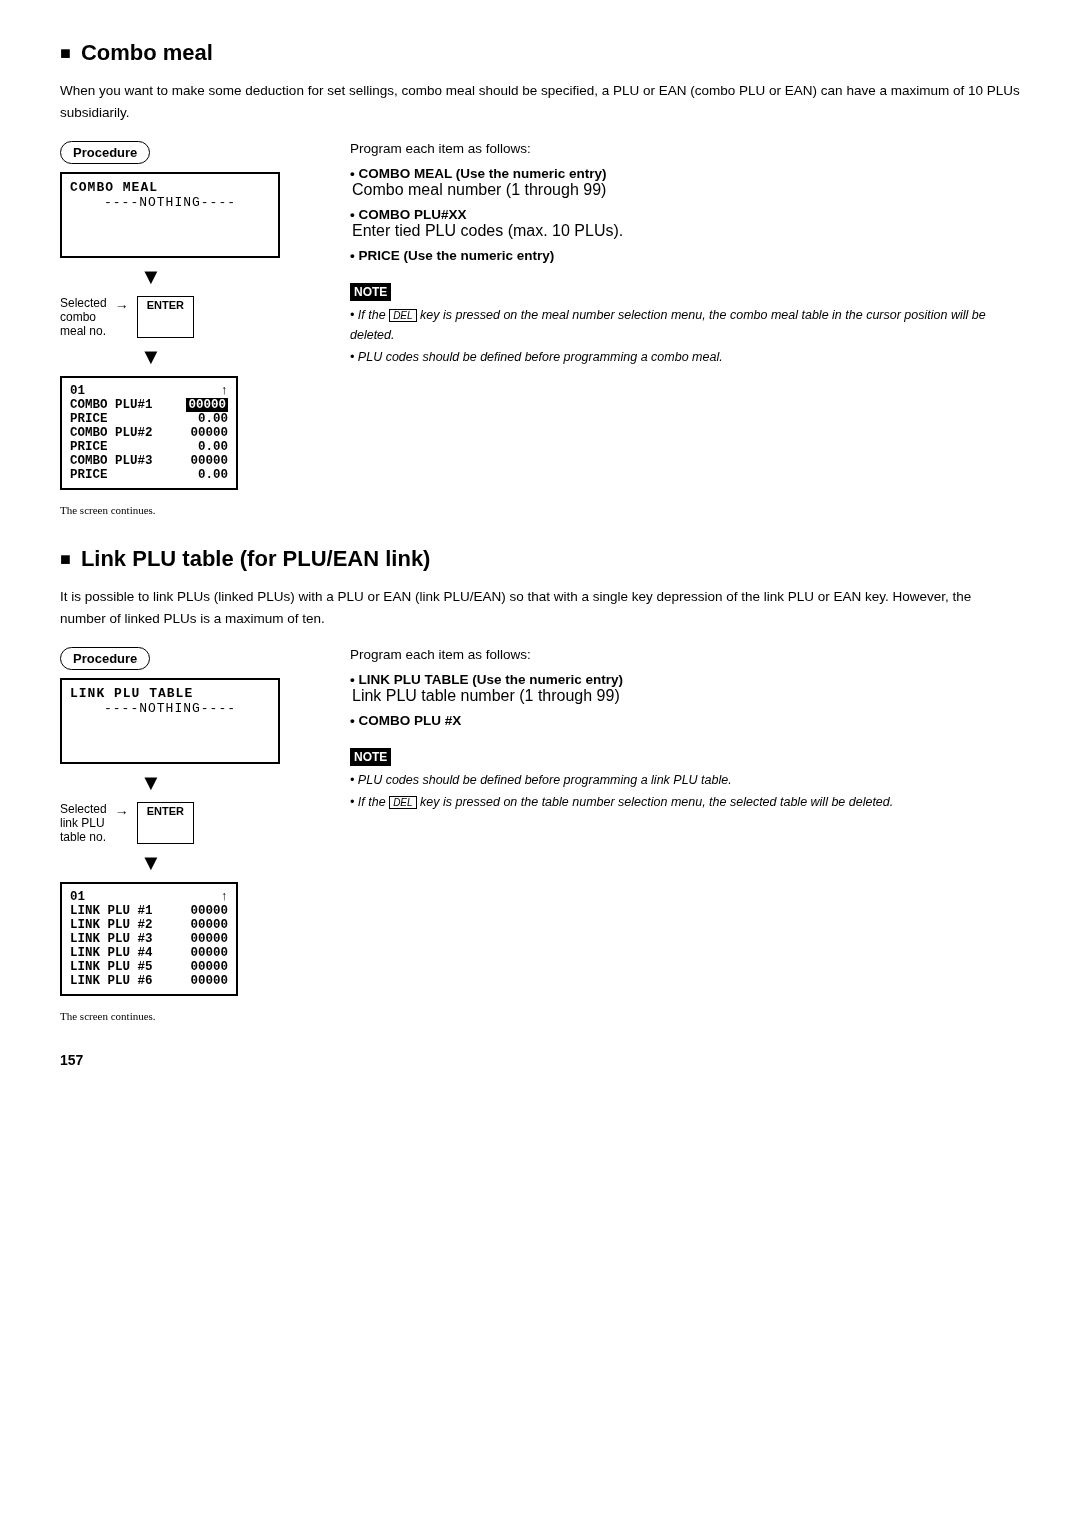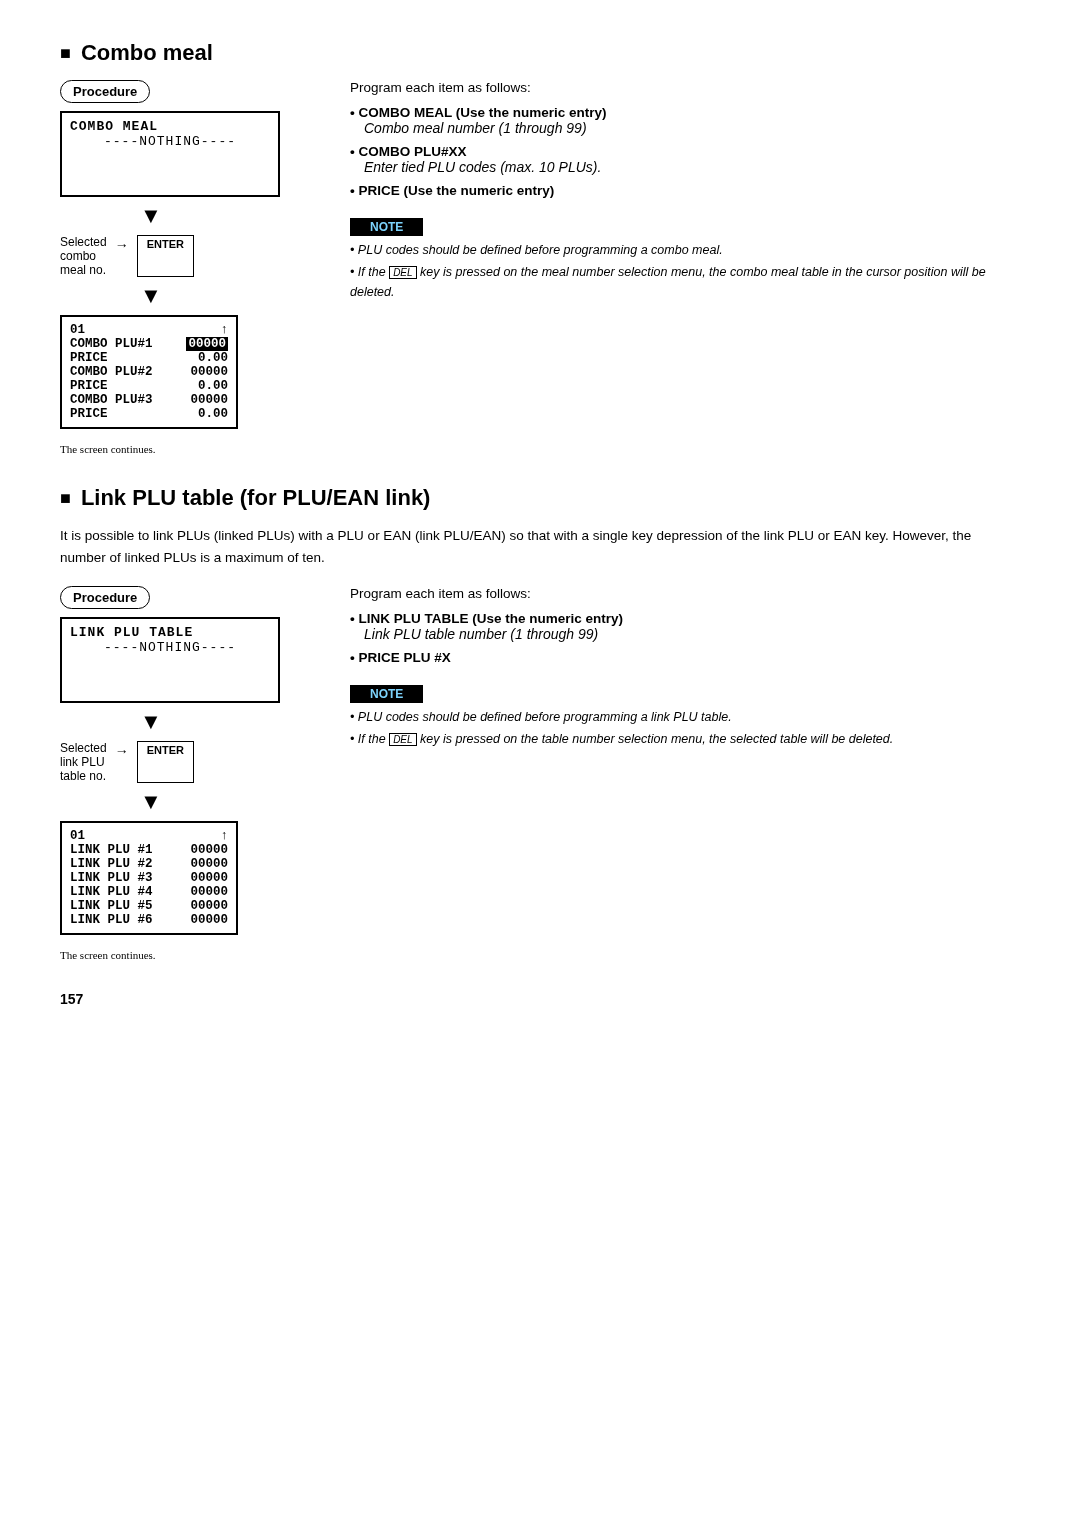--- a/index.html
+++ b/index.html
@@ -107,24 +107,24 @@
       display: flex;
       justify-content: space-between;
     }
     .screen-row .highlight {
       background: #000;
       color: #fff;
       padding: 0 2px;
     }
     .note-box {
       background: #000;
-      color: #7dd3fc;
+      color: #ffffff;
       font-weight: bold;
       font-size: 12px;
-      padding: 2px 20px;
+      padding: 2px 4px;
       display: inline-block;
       margin-bottom: 4px;
     }
     .note-content {
       font-size: 12.5px;
       font-style: italic;
       line-height: 1.6;
       margin-bottom: 12px;
     }
     .note-content p {
@@ -135,23 +135,22 @@
       margin-bottom: 10px;
     }
     .item-entry {
       margin-bottom: 8px;
     }
     .item-entry .item-title {
       font-weight: bold;
       font-size: 13.5px;
     }
     .item-entry .item-desc {
-      font-size: 14px;
-      margin-left: 14px;
-      font-style: italic;
+      font-size: 16px;
+      margin-left: 2px;
     }
     .screen-continues {
       font-size: 11px;
       margin-top: 14px;
       font-family: Liberation Serif, serif;
     }
     .page-number {
       font-weight: bold;
       font-size: 14px;
       margin-top: 30px;
@@ -164,20 +163,21 @@
       font-size: 10px;
       padding: 0 3px;
       font-family: Arial, sans-serif;
     }
   </style>
 </head>
 <body>
 
 <div>
   <div class="section-title">Combo meal</div>
+  <div class="section-intro">When you want to make some deduction for set sellings, combo meal should be specified, a PLU or EAN (combo PLU or EAN) can have a maximum of 10 PLUs subsidiarily.</div>
 
   <div class="two-col">
 
     <div class="left-col">
       <div class="procedure-box">Procedure</div>
 
       
       <div class="screen-box">
         <div class="screen-title">COMBO MEAL</div>
         <div class="screen-nothing">----NOTHING----</div>
@@ -242,22 +242,22 @@
         <div class="item-title">• COMBO PLU#XX</div>
         <div class="item-desc">Enter tied PLU codes (max. 10 PLUs).</div>
       </div>
       <div class="item-entry">
         <div class="item-title">• PRICE (Use the numeric entry)</div>
       </div>
 
       <div style="margin-top:20px;">
         <span class="note-box">NOTE</span>
         <div class="note-content">
+          <p>• If the <span class="del-key">DEL</span> key is pressed on the meal number selection menu, the combo meal table in the cursor position will be deleted.</p>
           <p>• PLU codes should be defined before programming a combo meal.</p>
-          <p>• If the <span class="del-key">DEL</span> key is pressed on the meal number selection menu, the combo meal table in the cursor position will be deleted.</p>
         </div>
       </div>
     </div>
   </div>
 </div>
 
 <div class="section-divider">
   <div class="section-title">Link PLU table (for PLU/EAN link)</div>
   <div class="section-intro">It is possible to link PLUs (linked PLUs) with a PLU or EAN (link PLU/EAN) so that with a single key depression of the link PLU or EAN key.  However, the number of linked PLUs is a maximum of ten.</div>
 
@@ -320,21 +320,21 @@
     </div>
 
     <div class="right-col">
       <div class="program-label">Program each item as follows:</div>
 
       <div class="item-entry">
         <div class="item-title">• LINK PLU TABLE (Use the numeric entry)</div>
         <div class="item-desc">Link PLU table number (1 through 99)</div>
       </div>
       <div class="item-entry">
-        <div class="item-title">• PRICE PLU #X</div>
+        <div class="item-title">• COMBO PLU #X</div>
       </div>
 
       <div style="margin-top:20px;">
         <span class="note-box">NOTE</span>
         <div class="note-content">
           <p>• PLU codes should be defined before programming a link PLU table.</p>
           <p>• If the <span class="del-key">DEL</span> key is pressed on the table number selection menu, the selected table will be deleted.</p>
         </div>
       </div>
     </div>

